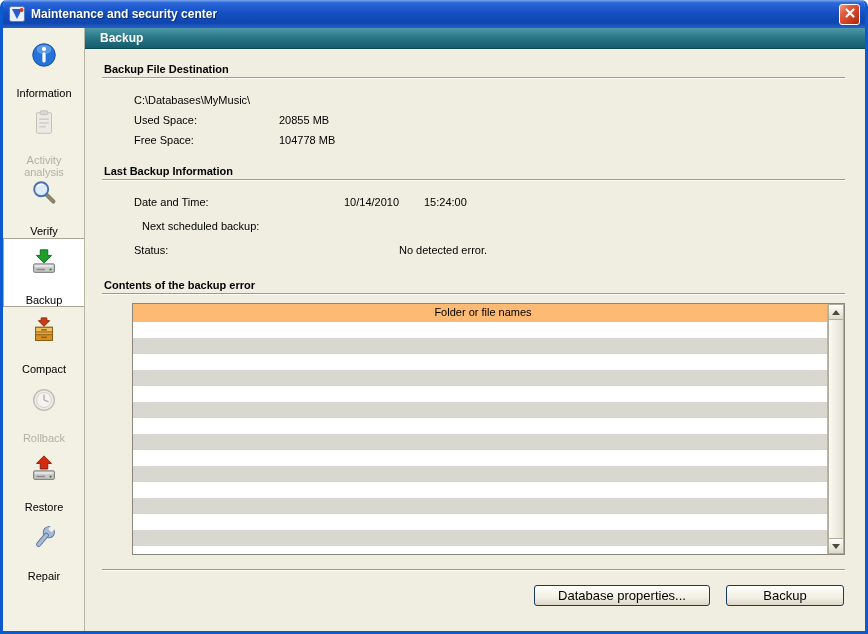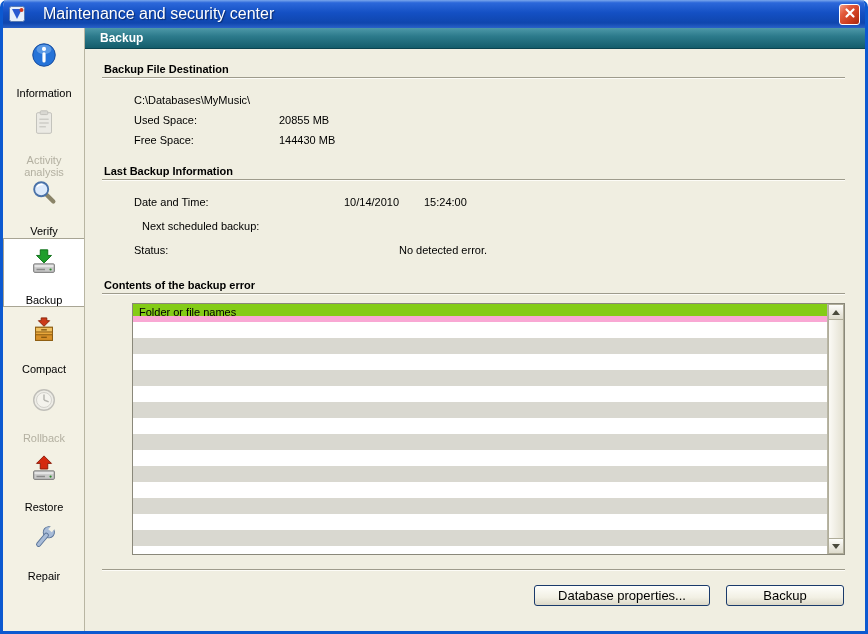--- a/index.html
+++ b/index.html
@@ -18,23 +18,23 @@
 
   
   .titlebar {
     flex:0 0 28px; height:28px;
     background:linear-gradient(180deg,#7aa7ec 0%,#2c68da 10%,#1450c4 45%,#0f46ae 82%,#2a62c8 100%);
     display:flex; align-items:center;
     padding:0 5px 0 6px;
   }
   .app-icon { width:16px; height:16px; display:inline-flex; }
   .titlebar .title {
-    color:#fff; font-weight:400; font-size:16px;
+    color:#fff; font-weight:700; font-size:12px;
     text-shadow:1px 1px 1px #0a2a6a;
-    margin-left:18px; flex:1;
+    margin-left:6px; flex:1;
     white-space:nowrap; overflow:hidden;
   }
   .close-btn {
     width:21px; height:21px;
     border:1px solid #ffffff; border-radius:3px;
     background:linear-gradient(135deg,#f4a08a 0%,#e35b3d 30%,#c93a1c 70%,#a52810 100%);
     display:flex; align-items:center; justify-content:center;
     cursor:pointer;
   }
 
@@ -86,23 +86,24 @@
   
   .listbox {
     margin:8px 20px 0 47px; height:252px;
     border:1px solid #8a887a;
     background:#fff;
     display:flex;
   }
   .list-main { flex:1; display:flex; flex-direction:column; min-width:0; }
   .list-header {
     flex:0 0 18px; height:18px;
-    background:#84cc16;
-    border-bottom:6px solid #f9a8d4;
+    background:#fdba74;
+    border-bottom:1px solid #f9a8d4;
     padding:2px 0 0 6px;
+    text-align:center;
   }
   .list-body {
     flex:1;
     background:repeating-linear-gradient(180deg,#ffffff 0 16px,#d9d8d0 16px 32px);
   }
   .scrollbar {
     flex:0 0 17px; width:17px;
     border-left:1px solid #b8b5a4;
     display:flex; flex-direction:column;
     background:#f1efe3;
@@ -277,21 +278,21 @@
 
         <div class="frow mt12">
           <span style="left:0">C:\Databases\MyMusic\</span>
         </div>
         <div class="frow">
           <span style="left:0">Used Space:</span>
           <span style="left:145px">20855 MB</span>
         </div>
         <div class="frow">
           <span style="left:0">Free Space:</span>
-          <span style="left:145px">144430 MB</span>
+          <span style="left:145px">104778 MB</span>
         </div>
 
         <div class="section-title">Last Backup Information</div>
         <div class="sep"></div>
 
         <div class="frow tall mt12">
           <span style="left:0">Date and Time:</span>
           <span style="left:210px">10/14/2010</span>
           <span style="left:290px">15:24:00</span>
         </div>

